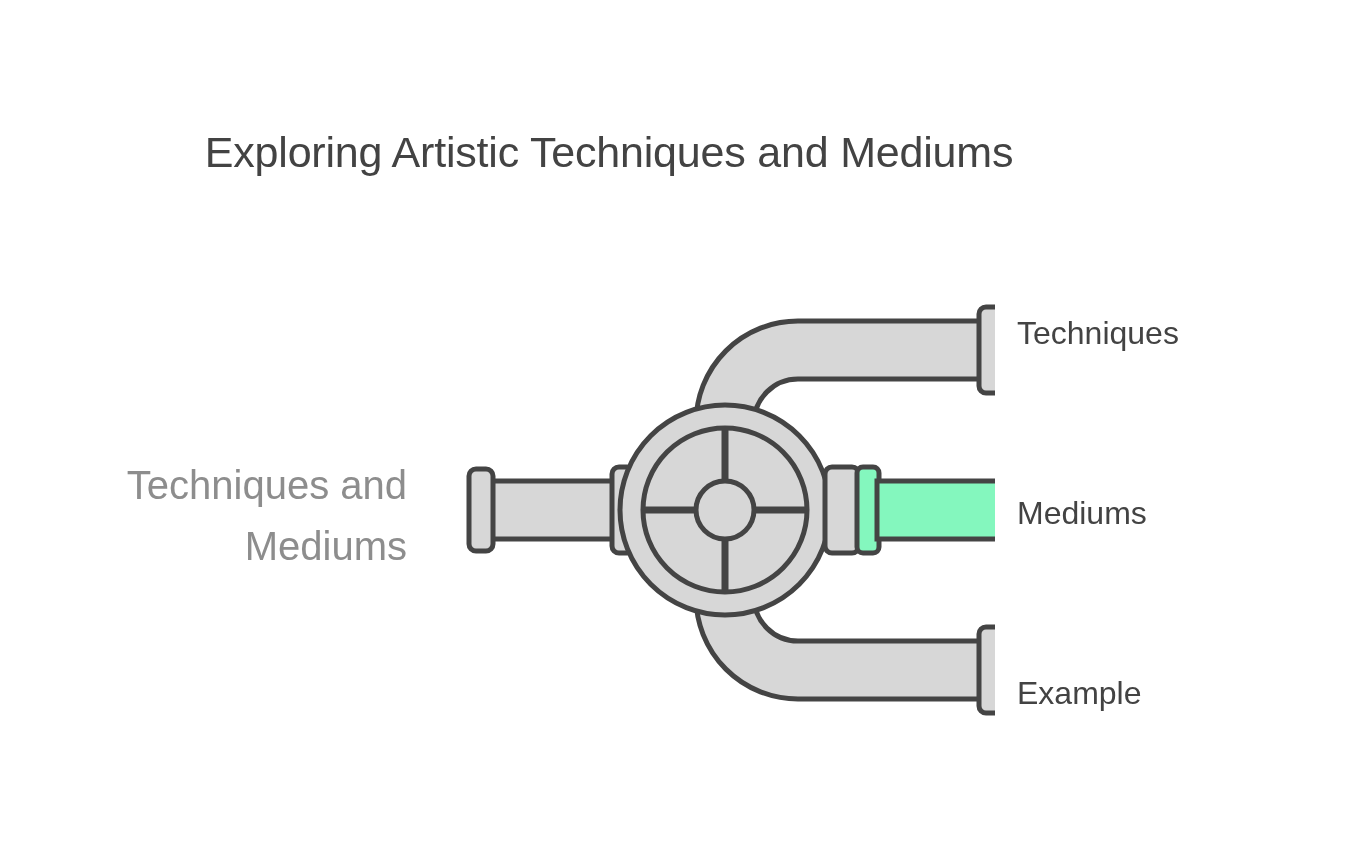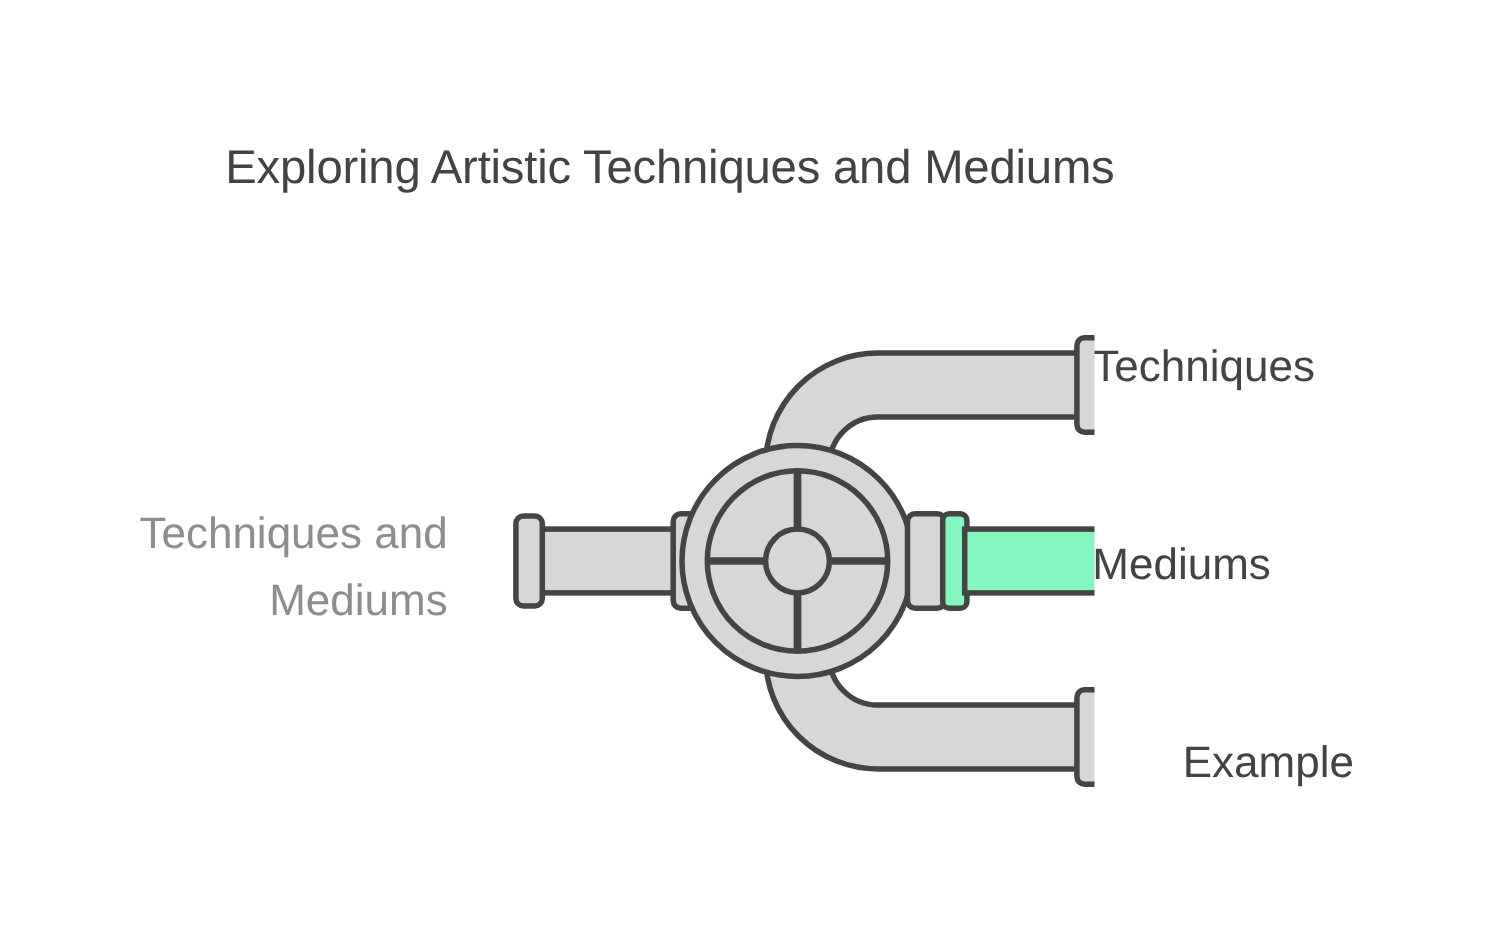--- a/index.html
+++ b/index.html
@@ -51,32 +51,32 @@
     text-align: right;
     font-size: 40px;
     line-height: 61px;
     font-weight: 400;
     color: #8d8d8d;
   }
 
   
   .branch-label {
     position: absolute;
-    left: 993px;
+    left: 1017px;
     width: 320px;
     text-align: left;
-    font-size: 40px;
+    font-size: 32px;
     line-height: 48px;
     font-weight: 400;
     color: #434343;
     white-space: nowrap;
   }
   #label-techniques { top: 309px; }
   #label-mediums    { top: 489px; }
-  #label-example    { top: 669px; text-align: center; }
+  #label-example    { top: 669px; }
 
   
   #diagram {
     position: absolute;
     left: 455px;
     top: 265px;
     width: 540px;
     height: 490px;
   }
   #diagram svg { display: block; }

